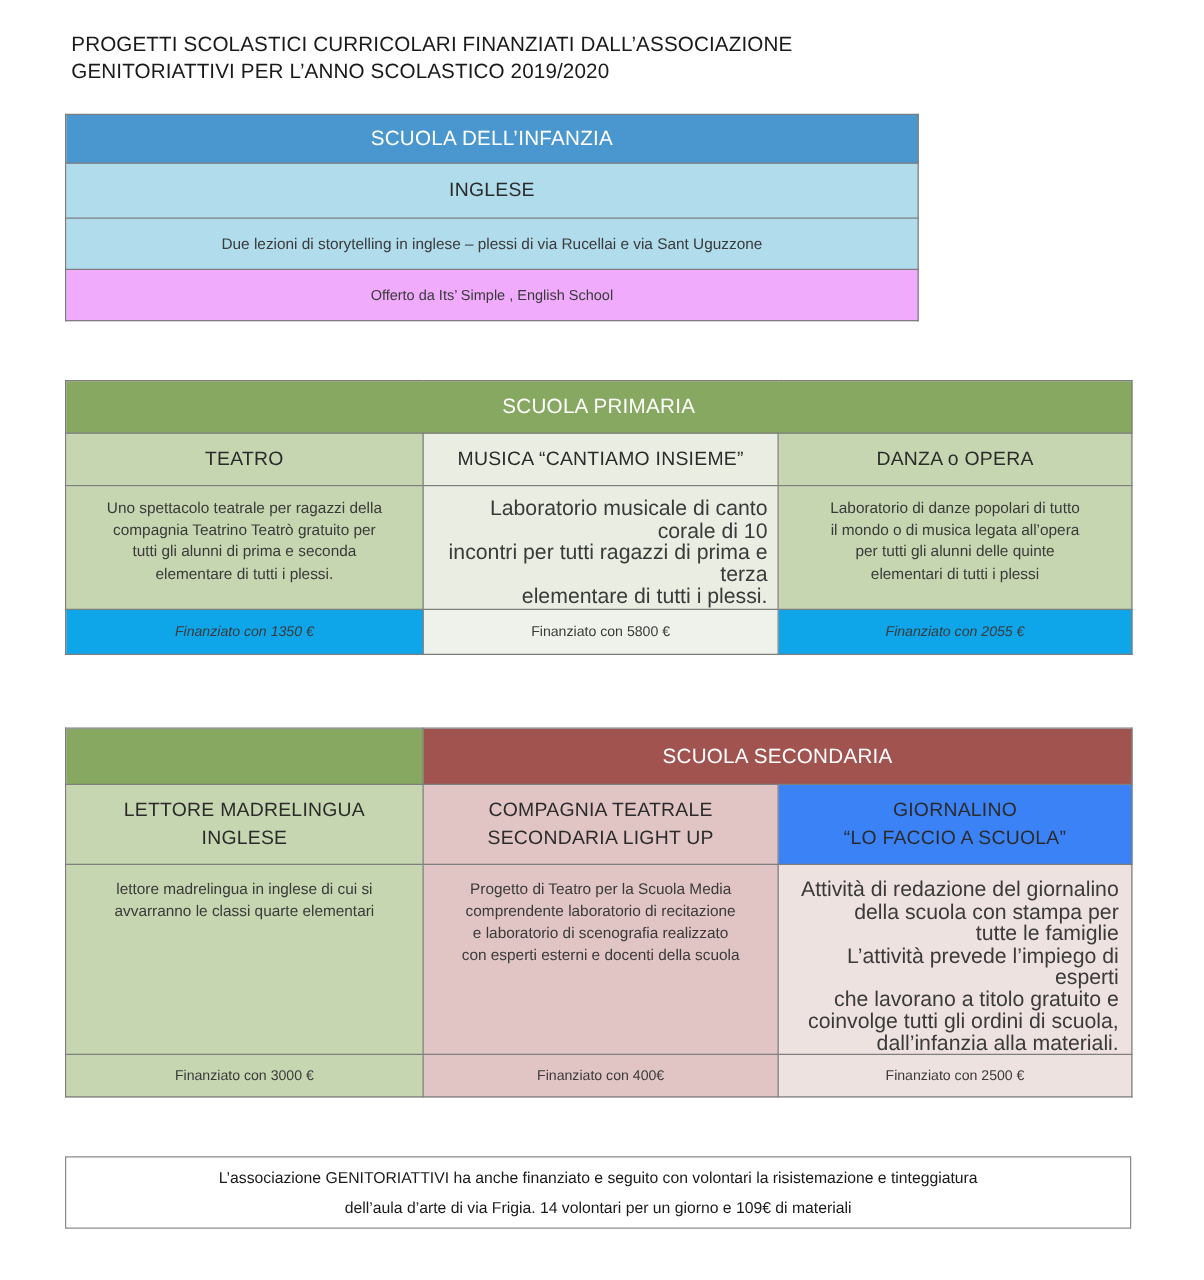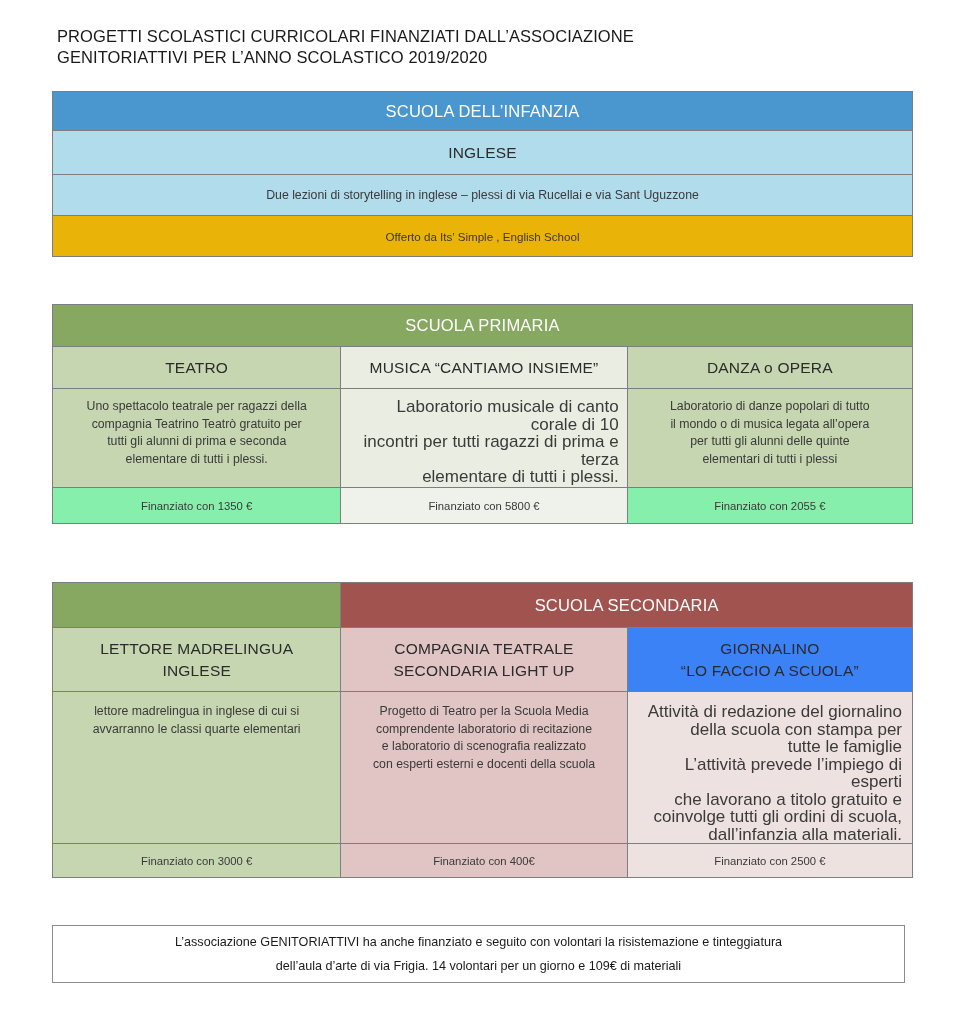--- a/index.html
+++ b/index.html
@@ -17,21 +17,21 @@
     position:absolute;left:57px;top:26px;width:820px;
     font-size:16.5px;line-height:21px;
     letter-spacing:.1px;
     color:#1a1a1a;
     font-weight:400;
   }
   .title .line{display:block;white-space:nowrap;}
 
   
   .tbl{
-    position:absolute;left:52px;width:861px;
+    position:absolute;left:52px;width:683px;
     border-collapse:collapse;
     table-layout:fixed;
   }
   .tbl td{
     border:1px solid #7e7e7e;
     padding:0;
     vertical-align:middle;
   }
 
   
@@ -69,36 +69,36 @@
     text-align:center;
     color:#3a3a3a;
     font-size:11.3px;
   }
 
   
   #t-infanzia{top:91px;}
   #t-infanzia .hdr{background:#4a96ce;height:38px;}
   #t-infanzia .r2{background:#b0dcec;height:43px;}
   #t-infanzia .r3{background:#b0dcec;height:40px;}
-  #t-infanzia .r4{background:#eab308;height:40px;}
+  #t-infanzia .r4{background:#f0abfc;height:40px;}
   #t-infanzia .r3 .fin,#t-infanzia .r4 .fin{font-size:11.6px;}
   #t-infanzia .r3 .fin{font-size:12.3px;}
 
   
   #t-primaria{top:304px;}
   #t-primaria .hdr{background:#87a860;height:41px;}
   #t-primaria .sub-green{background:#c6d6b0;height:41px;}
   #t-primaria .sub-pale{background:#eaeee2;height:41px;}
   #t-primaria .cell-green{background:#c6d6b0;height:98px;vertical-align:top;}
   #t-primaria .cell-pale{background:#eaeee2;height:98px;vertical-align:top;}
   #t-primaria .cell-green .body-c,
   #t-primaria .cell-green .body-l,
   #t-primaria .cell-pale .body-c,
   #t-primaria .cell-pale .body-l{padding:9px 8px 0 8px;}
-  #t-primaria .fin-green{background:#86efac;height:35px;}
+  #t-primaria .fin-green{background:#0ea5e9;height:35px;font-style:italic;}
   #t-primaria .fin-pale{background:#eff2ea;height:35px;}
 
   
   #t-secondaria{top:582px;}
   #t-secondaria .hdr-green{background:#87a860;height:44px;}
   #t-secondaria .hdr-red{background:#a15350;height:44px;margin-top:28px;}
   #t-secondaria .sub-green{background:#c6d6b0;height:63px;}
   #t-secondaria .sub-pink{background:#e0c5c4;height:63px;}
   #t-secondaria .sub-pinkl{background:#3b82f6;height:63px;}
   #t-secondaria .cell-green{background:#c6d6b0;height:140px;vertical-align:top;}

